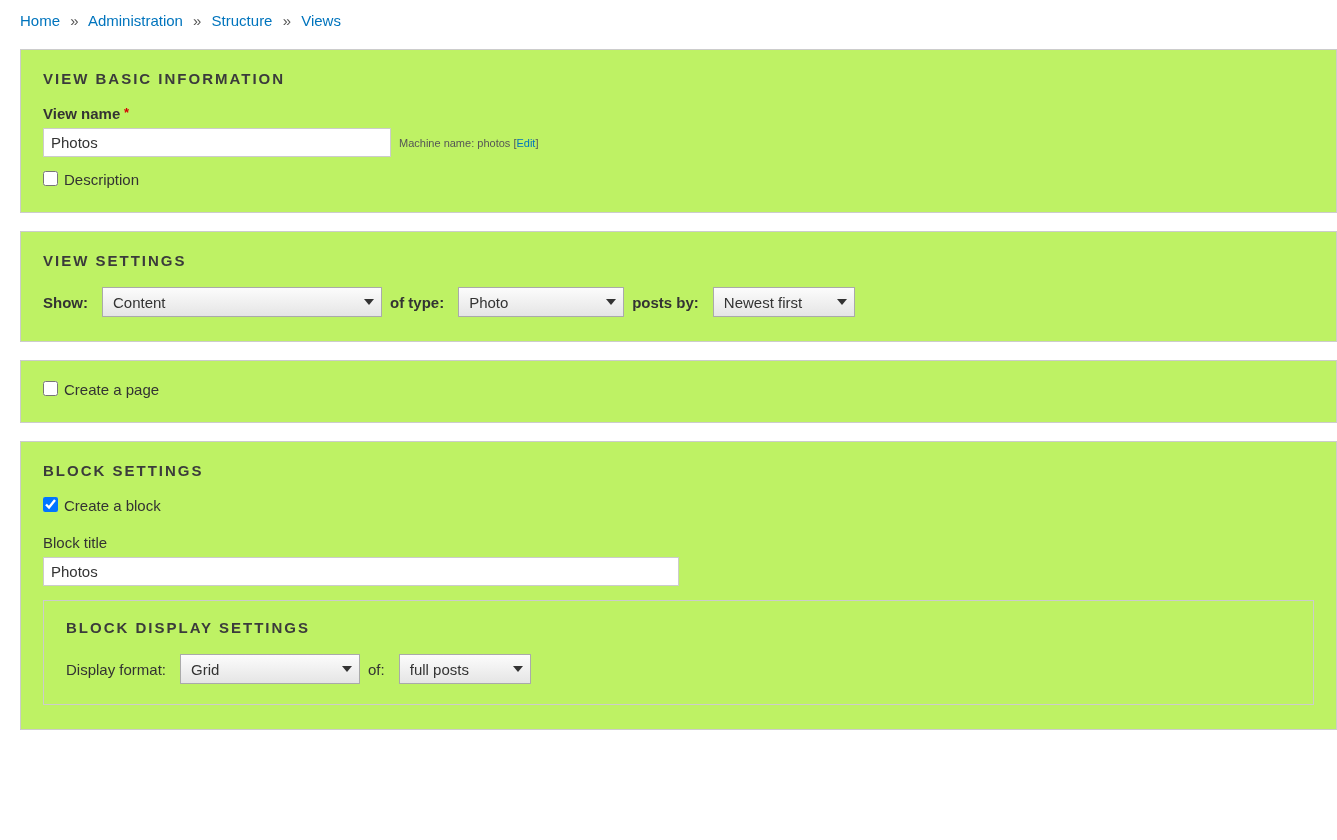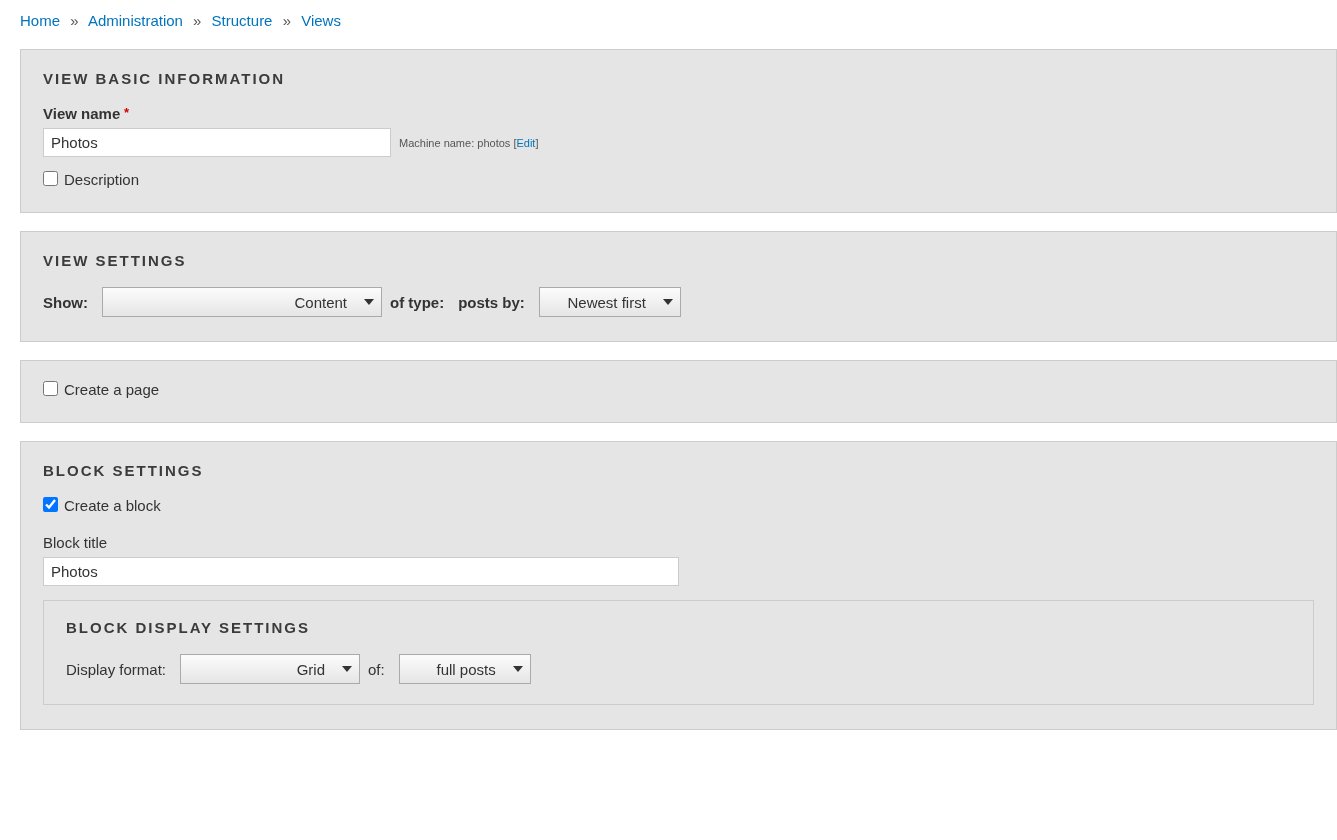--- a/index.html
+++ b/index.html
@@ -14,21 +14,21 @@
 
 .breadcrumb {
   font-size: 15px;
   color: #555;
   margin-bottom: 20px;
 }
 .breadcrumb .sep { margin: 0 6px; color: #555; }
 
 .fieldset {
   border: 1px solid #ccc;
-  background: #e5e5e5;
+  background: #bef264;
   margin-bottom: 18px;
   padding: 20px 22px 24px 22px;
 }
 .fieldset-legend {
   font-size: 15px;
   font-weight: bold;
   letter-spacing: 2px;
   color: #3b3b3b;
   text-transform: uppercase;
   margin-bottom: 18px;
@@ -82,21 +82,21 @@
   background: linear-gradient(to bottom, #fcfcfc, #e5e5e5);
   height: 30px;
   position: relative;
   vertical-align: middle;
 }
 .select-value {
   padding: 0 10px;
   font-size: 15px;
   color: #333;
   flex: 1;
-  text-align: right;
+  text-align: left;
 }
 .select-arrow {
   width: 24px;
   display: flex;
   align-items: center;
   justify-content: center;
 }
 .select-arrow svg { display: block; }
 
 .inline-row {
@@ -161,20 +161,28 @@
     <div class="select-wrap" style="width:280px">
       <span class="select-value">Content</span>
       <span class="select-arrow">
         <svg width="10" height="6">
             <path d="M0 0 L10 0 L5 6 Z" fill="#333"></path>
           </svg>
       </span>
     </div>
 
     <span class="form-label-inline">of type:</span>
+    <div class="select-wrap" style="width:166px">
+      <span class="select-value">Photo</span>
+      <span class="select-arrow">
+        <svg width="10" height="6">
+            <path d="M0 0 L10 0 L5 6 Z" fill="#333"></path>
+          </svg>
+      </span>
+    </div>
 
     <span class="form-label-inline">posts by:</span>
     <div class="select-wrap" style="width:142px">
       <span class="select-value">Newest first</span>
       <span class="select-arrow">
         <svg width="10" height="6">
             <path d="M0 0 L10 0 L5 6 Z" fill="#333"></path>
           </svg>
       </span>
     </div>

